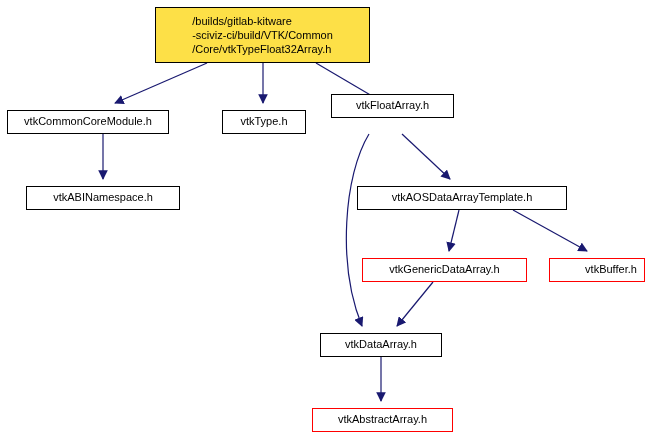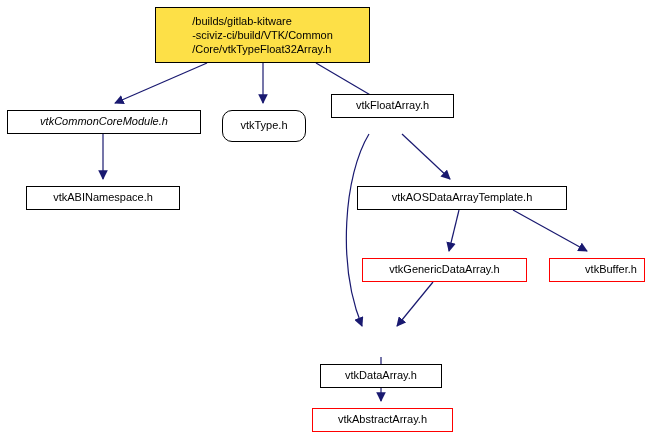--- a/index.html
+++ b/index.html
@@ -76,31 +76,31 @@
     <path class="edge" d="M459,210 L449,251" marker-end="url(#arrow)"></path>
     <path class="edge" d="M513,210 L587,251" marker-end="url(#arrow)"></path>
     <path class="edge" d="M433,282 L397,326" marker-end="url(#arrow)"></path>
     <path class="edge" d="M381,357 L381,401" marker-end="url(#arrow)"></path>
   </svg>
 
   <div class="node root" style="left:155px; top:7px; width:215px; height:56px;">/builds/gitlab-kitware
 -sciviz-ci/build/VTK/Common
 /Core/vtkTypeFloat32Array.h</div>
 
-  <div class="node" style="left:7px; top:110px; width:194px; height:24px;font-style:italic;">vtkCommonCoreModule.h</div>
+  <div class="node" style="left:7px; top:110px; width:162px; height:24px;">vtkCommonCoreModule.h</div>
 
-  <div class="node" style="left:222px; top:110px; width:84px; height:32px;border-radius:10px;">vtkType.h</div>
+  <div class="node" style="left:222px; top:110px; width:84px; height:24px;">vtkType.h</div>
 
   <div class="node" style="left:331px; top:94px; width:123px; height:24px;">vtkFloatArray.h</div>
 
   <div class="node" style="left:26px; top:186px; width:154px; height:24px;">vtkABINamespace.h</div>
 
   <div class="node" style="left:357px; top:186px; width:210px; height:24px;">vtkAOSDataArrayTemplate.h</div>
 
   <div class="node truncated" style="left:362px; top:258px; width:165px; height:24px;">vtkGenericDataArray.h</div>
 
   <div class="node truncated" style="left:549px; top:258px; width:96px; height:24px;padding-left:32px;">vtkBuffer.h</div>
 
-  <div class="node" style="left:320px; top:333px; width:122px; height:24px;margin-top:31px;">vtkDataArray.h</div>
+  <div class="node" style="left:320px; top:333px; width:122px; height:24px;">vtkDataArray.h</div>
 
   <div class="node truncated" style="left:312px; top:408px; width:141px; height:24px;">vtkAbstractArray.h</div>
 
 </div>
 
 </body></html>

